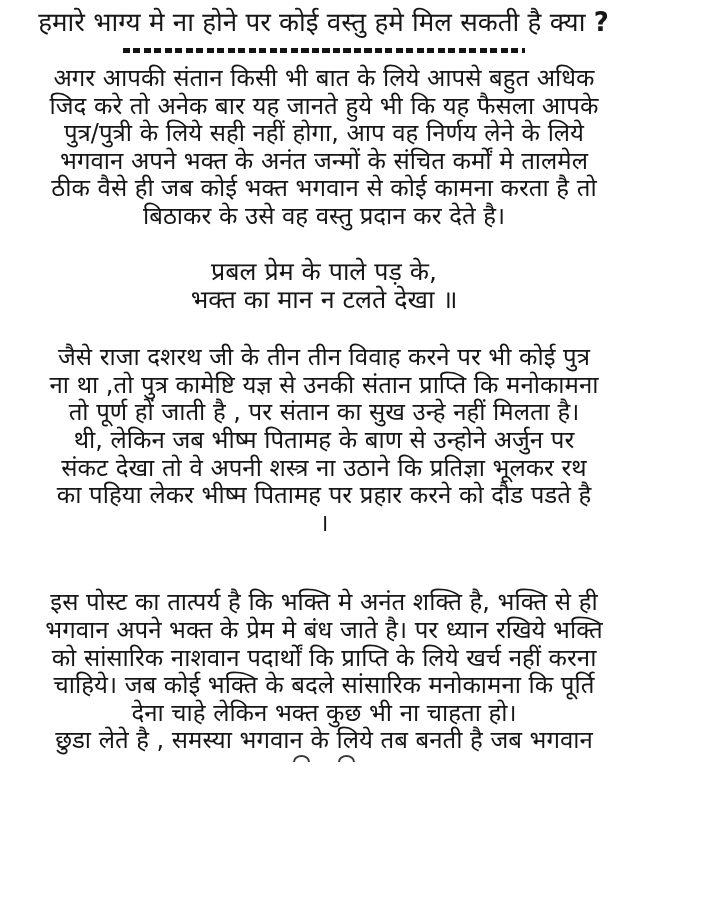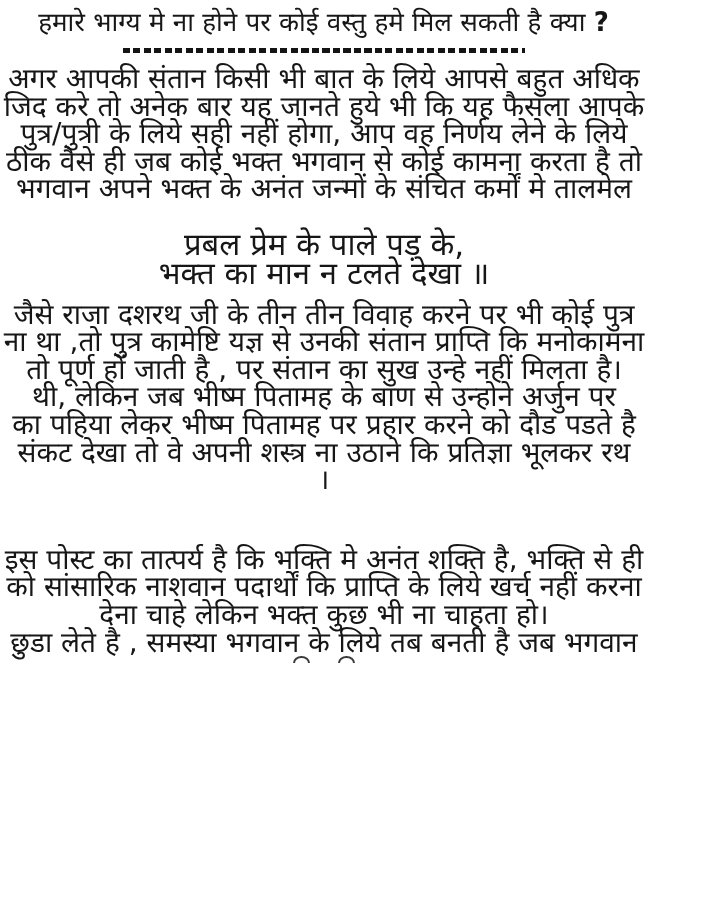--- a/index.html
+++ b/index.html
@@ -33,36 +33,36 @@
     font-weight: 700;
     letter-spacing: 1px;
   }
   .separator {
     width: 402px;
     height: 5px;
     margin: 11px auto 12px auto;
     background: repeating-linear-gradient(90deg, #141414 0px, #141414 7px, transparent 7px, transparent 10.5px);
   }
   .para {
-    font-size: 28px;
+    font-size: 24px;
     line-height: 27.6px;
     margin: 0;
     font-weight: 400;
   }
   .para .ln, .poem .ln {
     display: block;
     white-space: nowrap;
   }
   .block-p1 { margin-top: 10px; }
   .poem {
-    font-size: 31px;
+    font-size: 25px;
     line-height: 28.8px;
     margin: 27px 0 0 0;
   }
-  .block-p3 { margin-top: 13px; }
+  .block-p3 { margin-top: 29px; }
   .block-p5 { margin-top: 52px; }
   .cutoff {
     height: 7px;
     overflow: hidden;
     margin-top: 0px;
   }
   .cutoff .arc {
     display: inline-block;
     width: 13px;
     height: 12px;
@@ -82,45 +82,48 @@
 
   <div class="separator"></div>
 
   <p class="para block-p1">
     <span class="ln">अगर आपकी संतान किसी भी बात के लिये आपसे बहुत अधिक</span>
     <span class="ln">जिद करे तो अनेक बार यह जानते हुये भी कि यह फैसला आपके</span>
     <span class="ln">पुत्र/पुत्री के लिये सही नहीं होगा, आप वह निर्णय लेने के लिये</span>
   </p>
 
   <p class="para">
+    <span class="ln">भगवान अपने भक्त के अनंत जन्मों के संचित कर्मों मे तालमेल</span>
     <span class="ln">ठीक वैसे ही जब कोई भक्त भगवान से कोई कामना करता है तो</span>
-    <span class="ln">भगवान अपने भक्त के अनंत जन्मों के संचित कर्मों मे तालमेल</span>
+    <span class="ln">बिठाकर के उसे वह वस्तु प्रदान कर देते है।</span>
   </p>
 
   <div class="poem">
     <span class="ln">प्रबल प्रेम के पाले पड़ के,</span>
     <span class="ln">भक्त का मान न टलते देखा ॥</span>
   </div>
 
   <p class="para block-p3">
     <span class="ln">जैसे राजा दशरथ जी के तीन तीन विवाह करने पर भी कोई पुत्र</span>
     <span class="ln">ना था ,तो पुत्र कामेष्टि यज्ञ से उनकी संतान प्राप्ति कि मनोकामना</span>
     <span class="ln">तो पूर्ण हों जाती है , पर संतान का सुख उन्हे नहीं मिलता है।</span>
   </p>
 
   <p class="para">
     <span class="ln">थी, लेकिन जब भीष्म पितामह के बाण से उन्होने अर्जुन पर</span>
+    <span class="ln">संकट देखा तो वे अपनी शस्त्र ना उठाने कि प्रतिज्ञा भूलकर रथ</span>
     <span class="ln">का पहिया लेकर भीष्म पितामह पर प्रहार करने को दौड पडते है</span>
-    <span class="ln">संकट देखा तो वे अपनी शस्त्र ना उठाने कि प्रतिज्ञा भूलकर रथ</span>
     <span class="ln">।</span>
   </p>
 
   <p class="para block-p5">
     <span class="ln">इस पोस्ट का तात्पर्य है कि भक्ति मे अनंत शक्ति है, भक्ति से ही</span>
+    <span class="ln">भगवान अपने भक्त के प्रेम मे बंध जाते है। पर ध्यान रखिये भक्ति</span>
     <span class="ln">को सांसारिक नाशवान पदार्थों कि प्राप्ति के लिये खर्च नहीं करना</span>
+    <span class="ln">चाहिये। जब कोई भक्ति के बदले सांसारिक मनोकामना कि पूर्ति</span>
     <span class="ln">देना चाहे लेकिन भक्त कुछ भी ना चाहता हो।</span>
     <span class="ln">छुडा लेते है , समस्या भगवान के लिये तब बनती है जब भगवान</span>
   </p>
 
   <div class="cutoff">
     <span class="arc"></span><span class="arc"></span>
   </div>
 
 </div>
 

